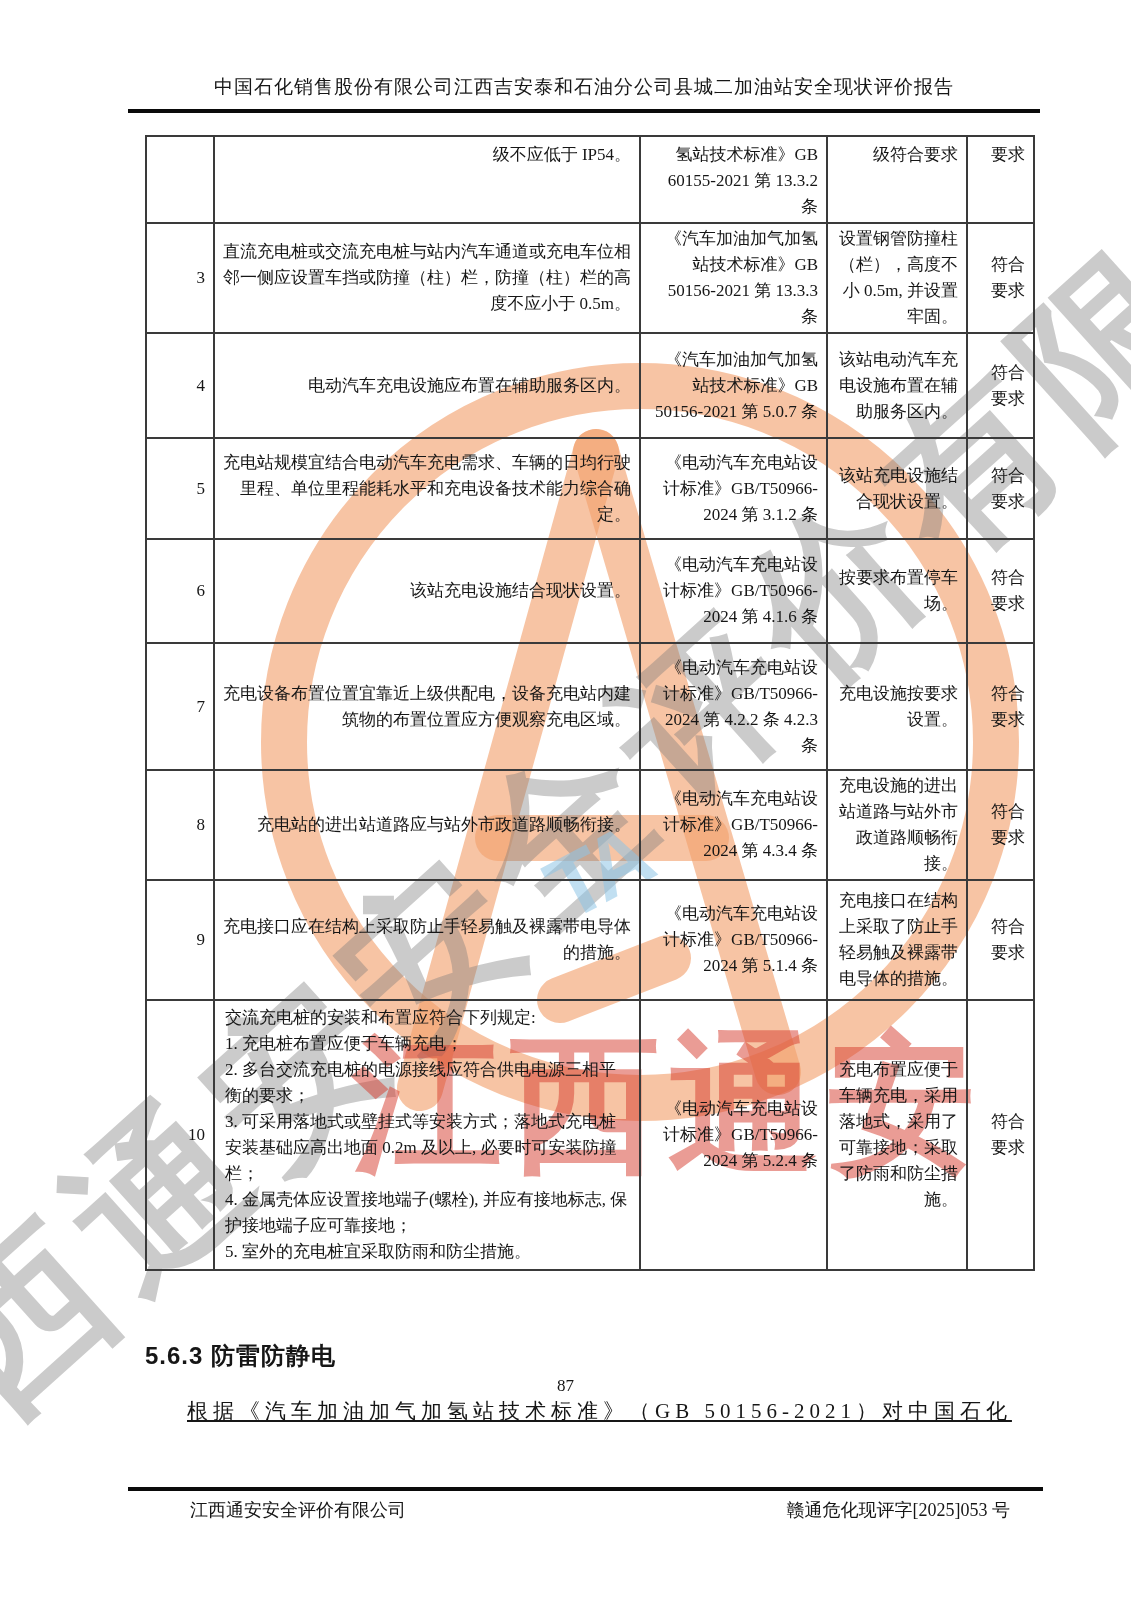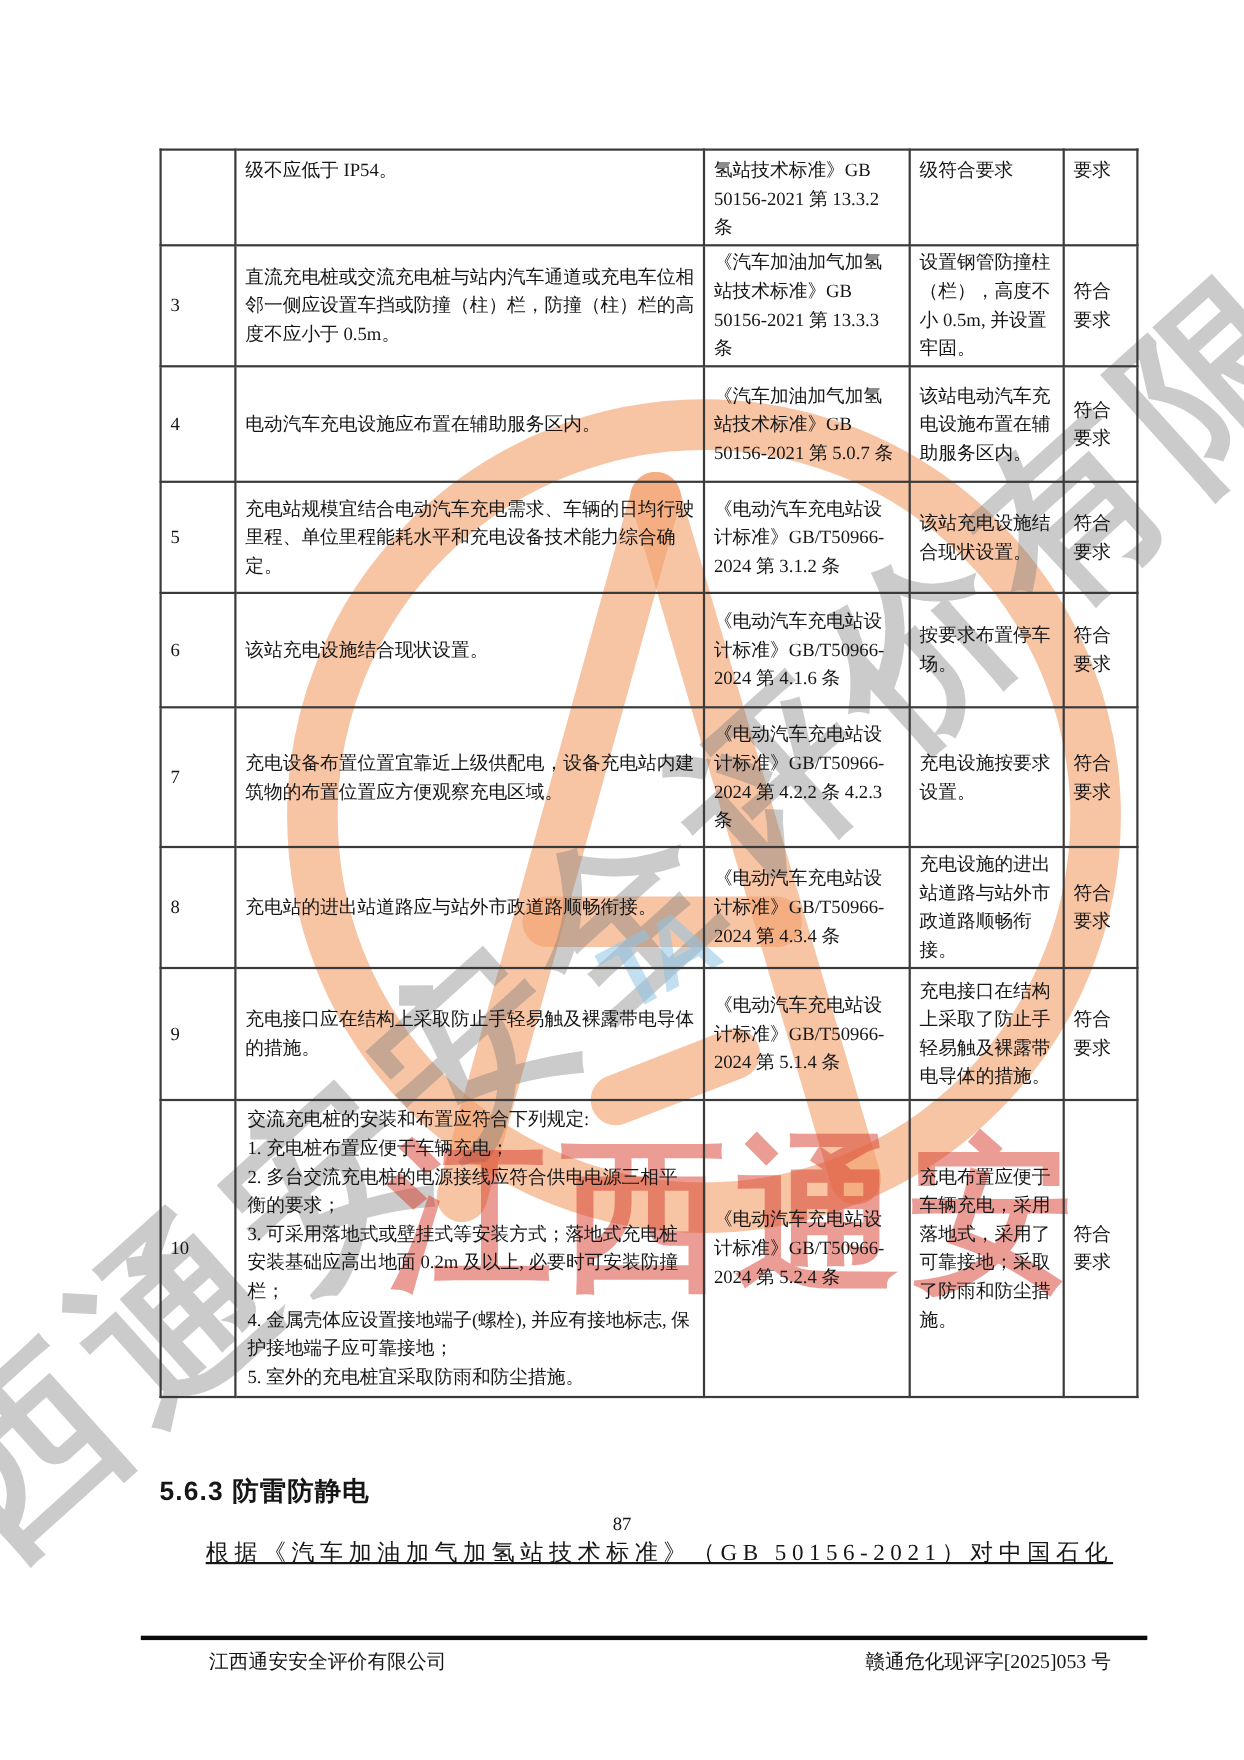--- a/index.html
+++ b/index.html
@@ -32,21 +32,21 @@
   .header{position:absolute;left:128px;right:91px;top:74px;z-index:2;
           border-bottom:4px solid #0a0a0a;padding-bottom:9px;}
   .header .title{text-align:center;font-size:19px;letter-spacing:1px;}
   
   table.eval{
     position:absolute;left:145px;top:135px;width:888px;z-index:2;
     border-collapse:collapse;table-layout:fixed;
     font-size:17px;line-height:26px;background:transparent;
   }
   table.eval td{
-    border:2px solid #3a3a3a;vertical-align:middle;text-align:left;
+    border:2px solid #3a3a3a;vertical-align:middle;text-align:right;
     padding:2px 8px;overflow:hidden;
   }
   col.c-num{width:68px;} col.c-content{width:426px;} col.c-standard{width:187px;}
   col.c-eval{width:140px;} col.c-status{width:67px;}
   td.cell-content{white-space:pre-line;}
   td.cell-content.left{text-align:left;padding:4px 10px;}
   td.cell-standard{padding:2px 9px;}
   td.cell-evaluation{padding:2px 9px;}
   td.cell-status{padding:2px 11px;word-break:break-all;}
   tr.row-cont td{vertical-align:top;padding-top:5px;}
@@ -91,34 +91,37 @@
       <path d="M560 1000 L668 958"></path>
     </g>
   </svg>
 
   <div class="wm wm-gray">江西通安安全评价有限公司</div>
 
   <div class="wm wm-blue">TA</div>
 
   <div class="wm wm-red">江西通安</div>
 
+  <div class="header">
+    <div class="title">中国石化销售股份有限公司江西吉安泰和石油分公司县城二加油站安全现状评价报告</div>
+  </div>
 
   <table class="eval">
     <colgroup>
       <col class="c-num">
         <col class="c-content">
         <col class="c-standard">
       <col class="c-eval">
         <col class="c-status">
     </colgroup>
     <tbody>
         <tr class="row-cont" style="height: 76px;">
           <td class="cell-num"></td>
           <td class="cell-content">级不应低于 IP54。</td>
-          <td class="cell-standard">氢站技术标准》GB 50156-2021 第 13.3.2 条</td>
+          <td class="cell-standard">氢站技术标准》GB 60155-2021 第 13.3.2 条</td>
           <td class="cell-evaluation">级符合要求</td>
           <td class="cell-status">要求</td>
         </tr>
         <tr style="height: 102px;">
           <td class="cell-num">3</td>
           <td class="cell-content">直流充电桩或交流充电桩与站内汽车通道或充电车位相邻一侧应设置车挡或防撞（柱）栏，防撞（柱）栏的高度不应小于 0.5m。</td>
           <td class="cell-standard">《汽车加油加气加氢站技术标准》GB 50156-2021 第 13.3.3 条</td>
           <td class="cell-evaluation">设置钢管防撞柱（栏），高度不小 0.5m, 并设置牢固。</td>
           <td class="cell-status">符合要求</td>
         </tr>

